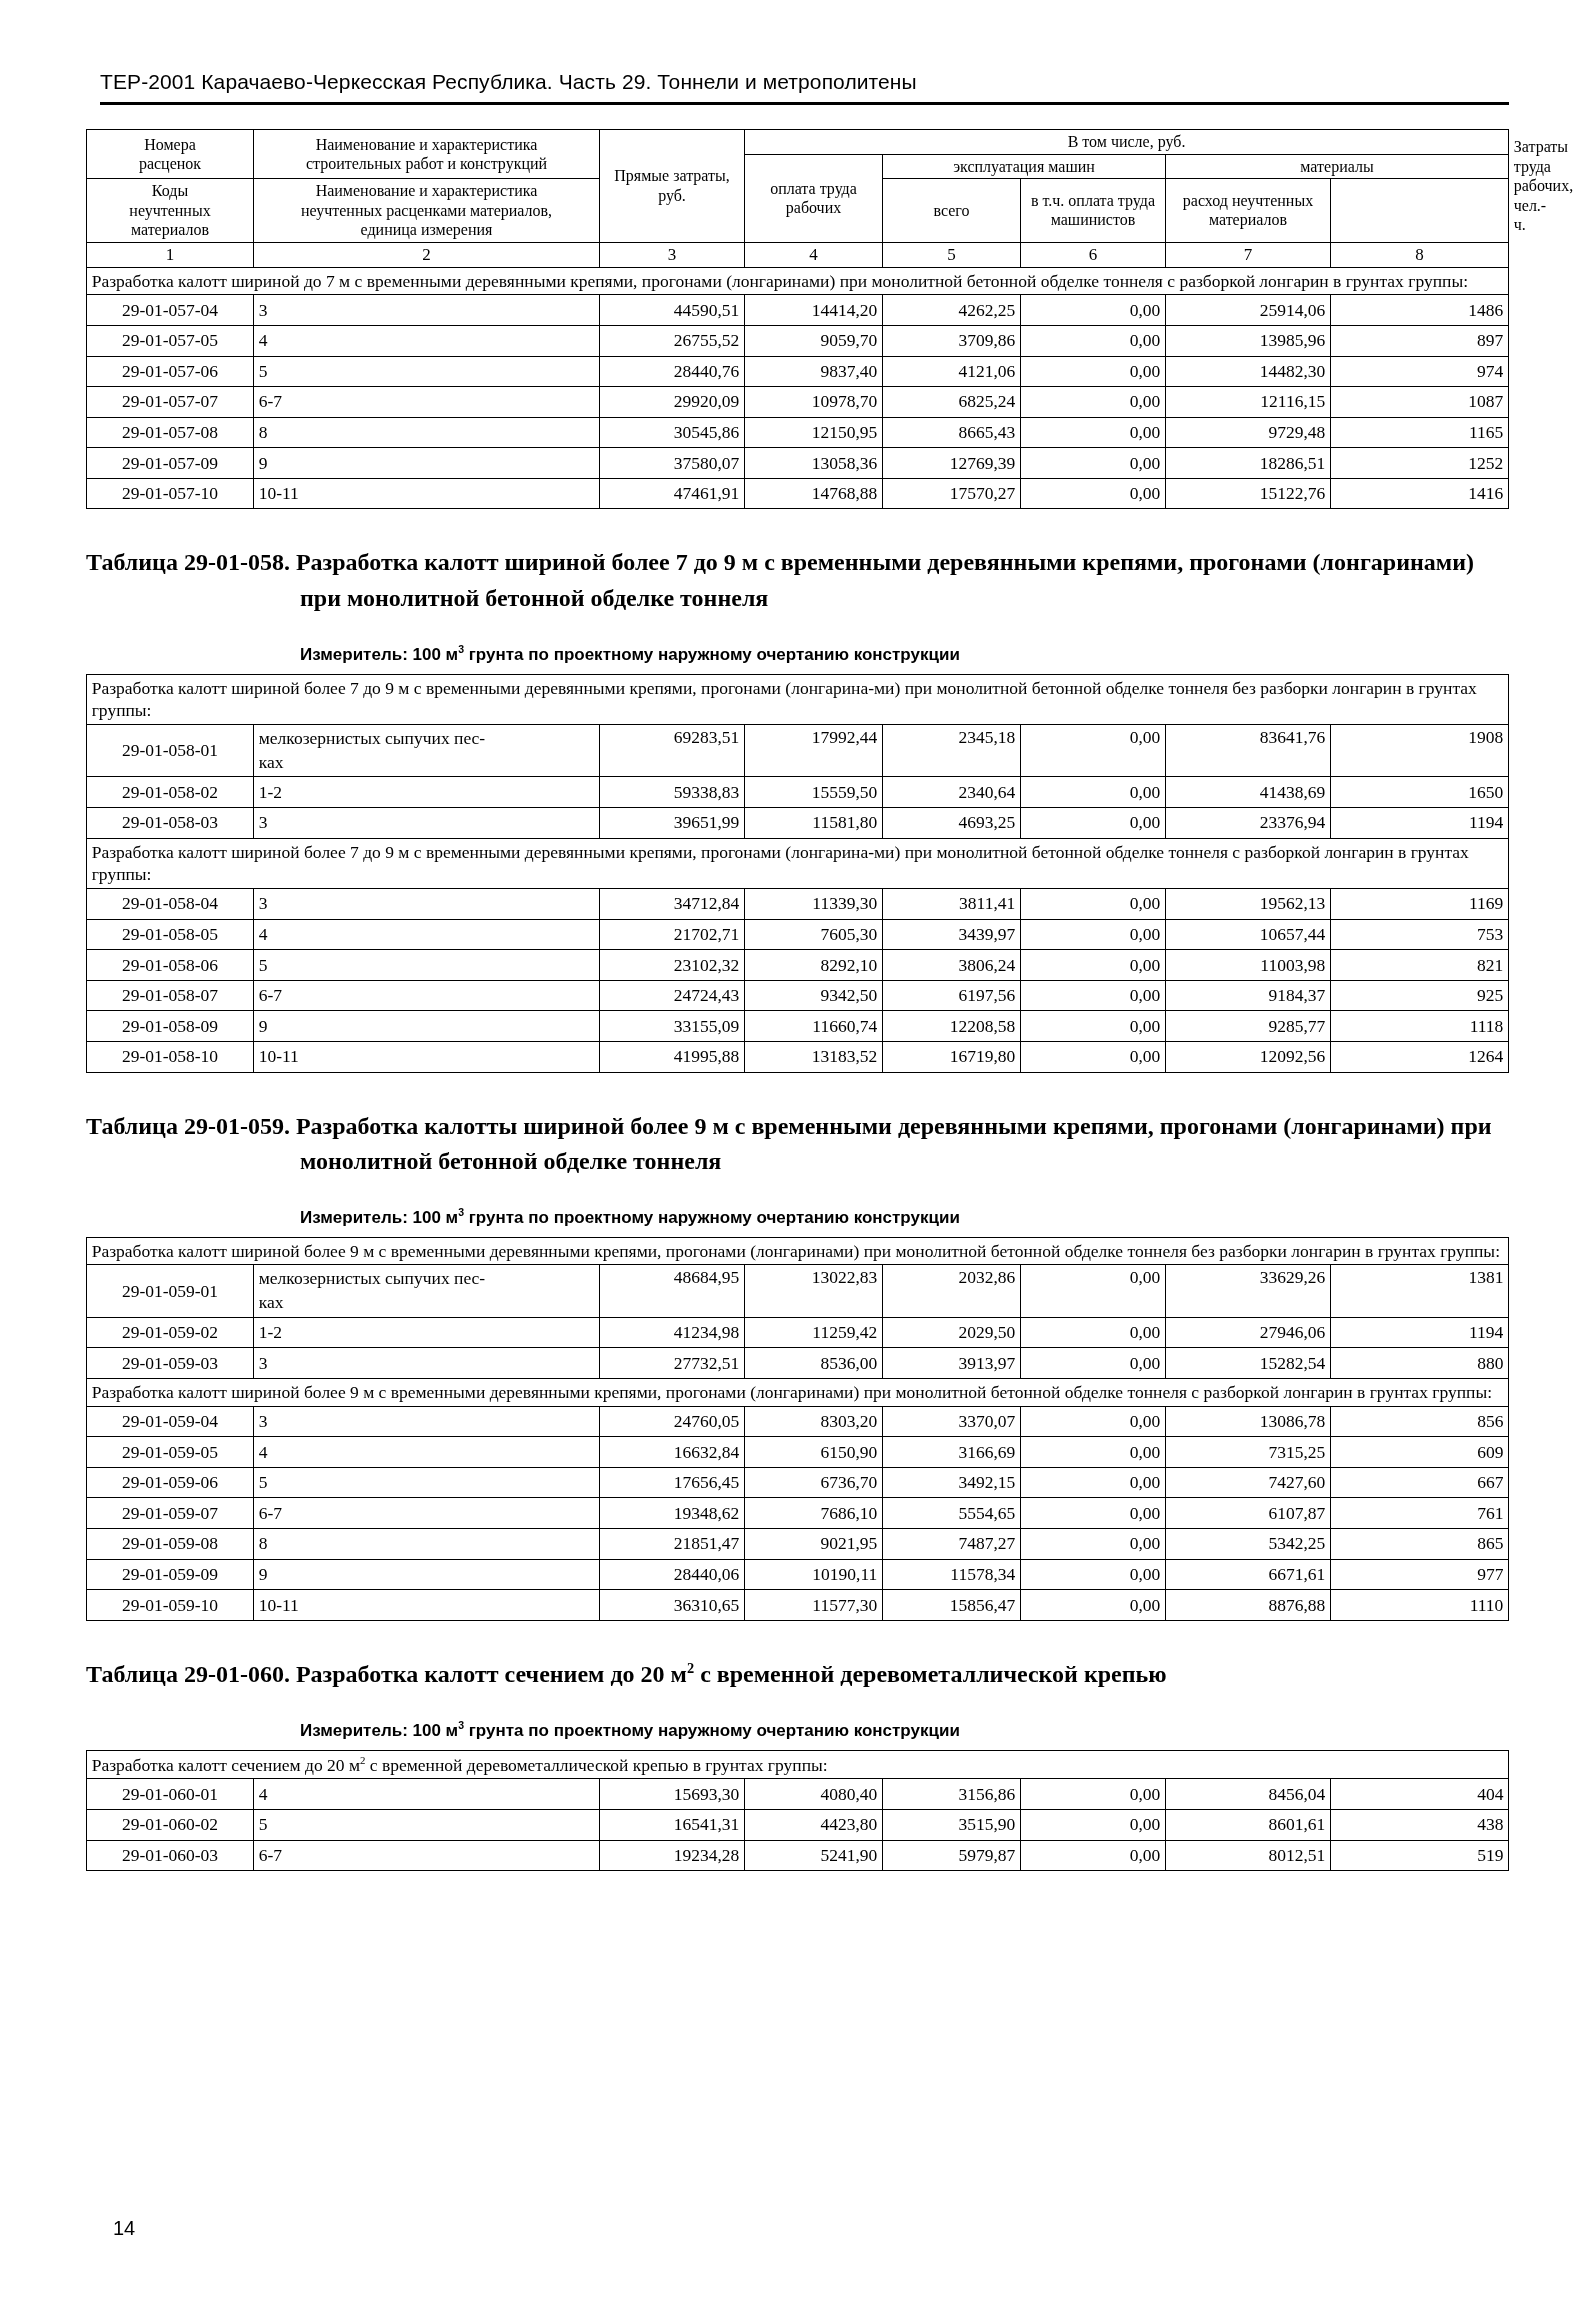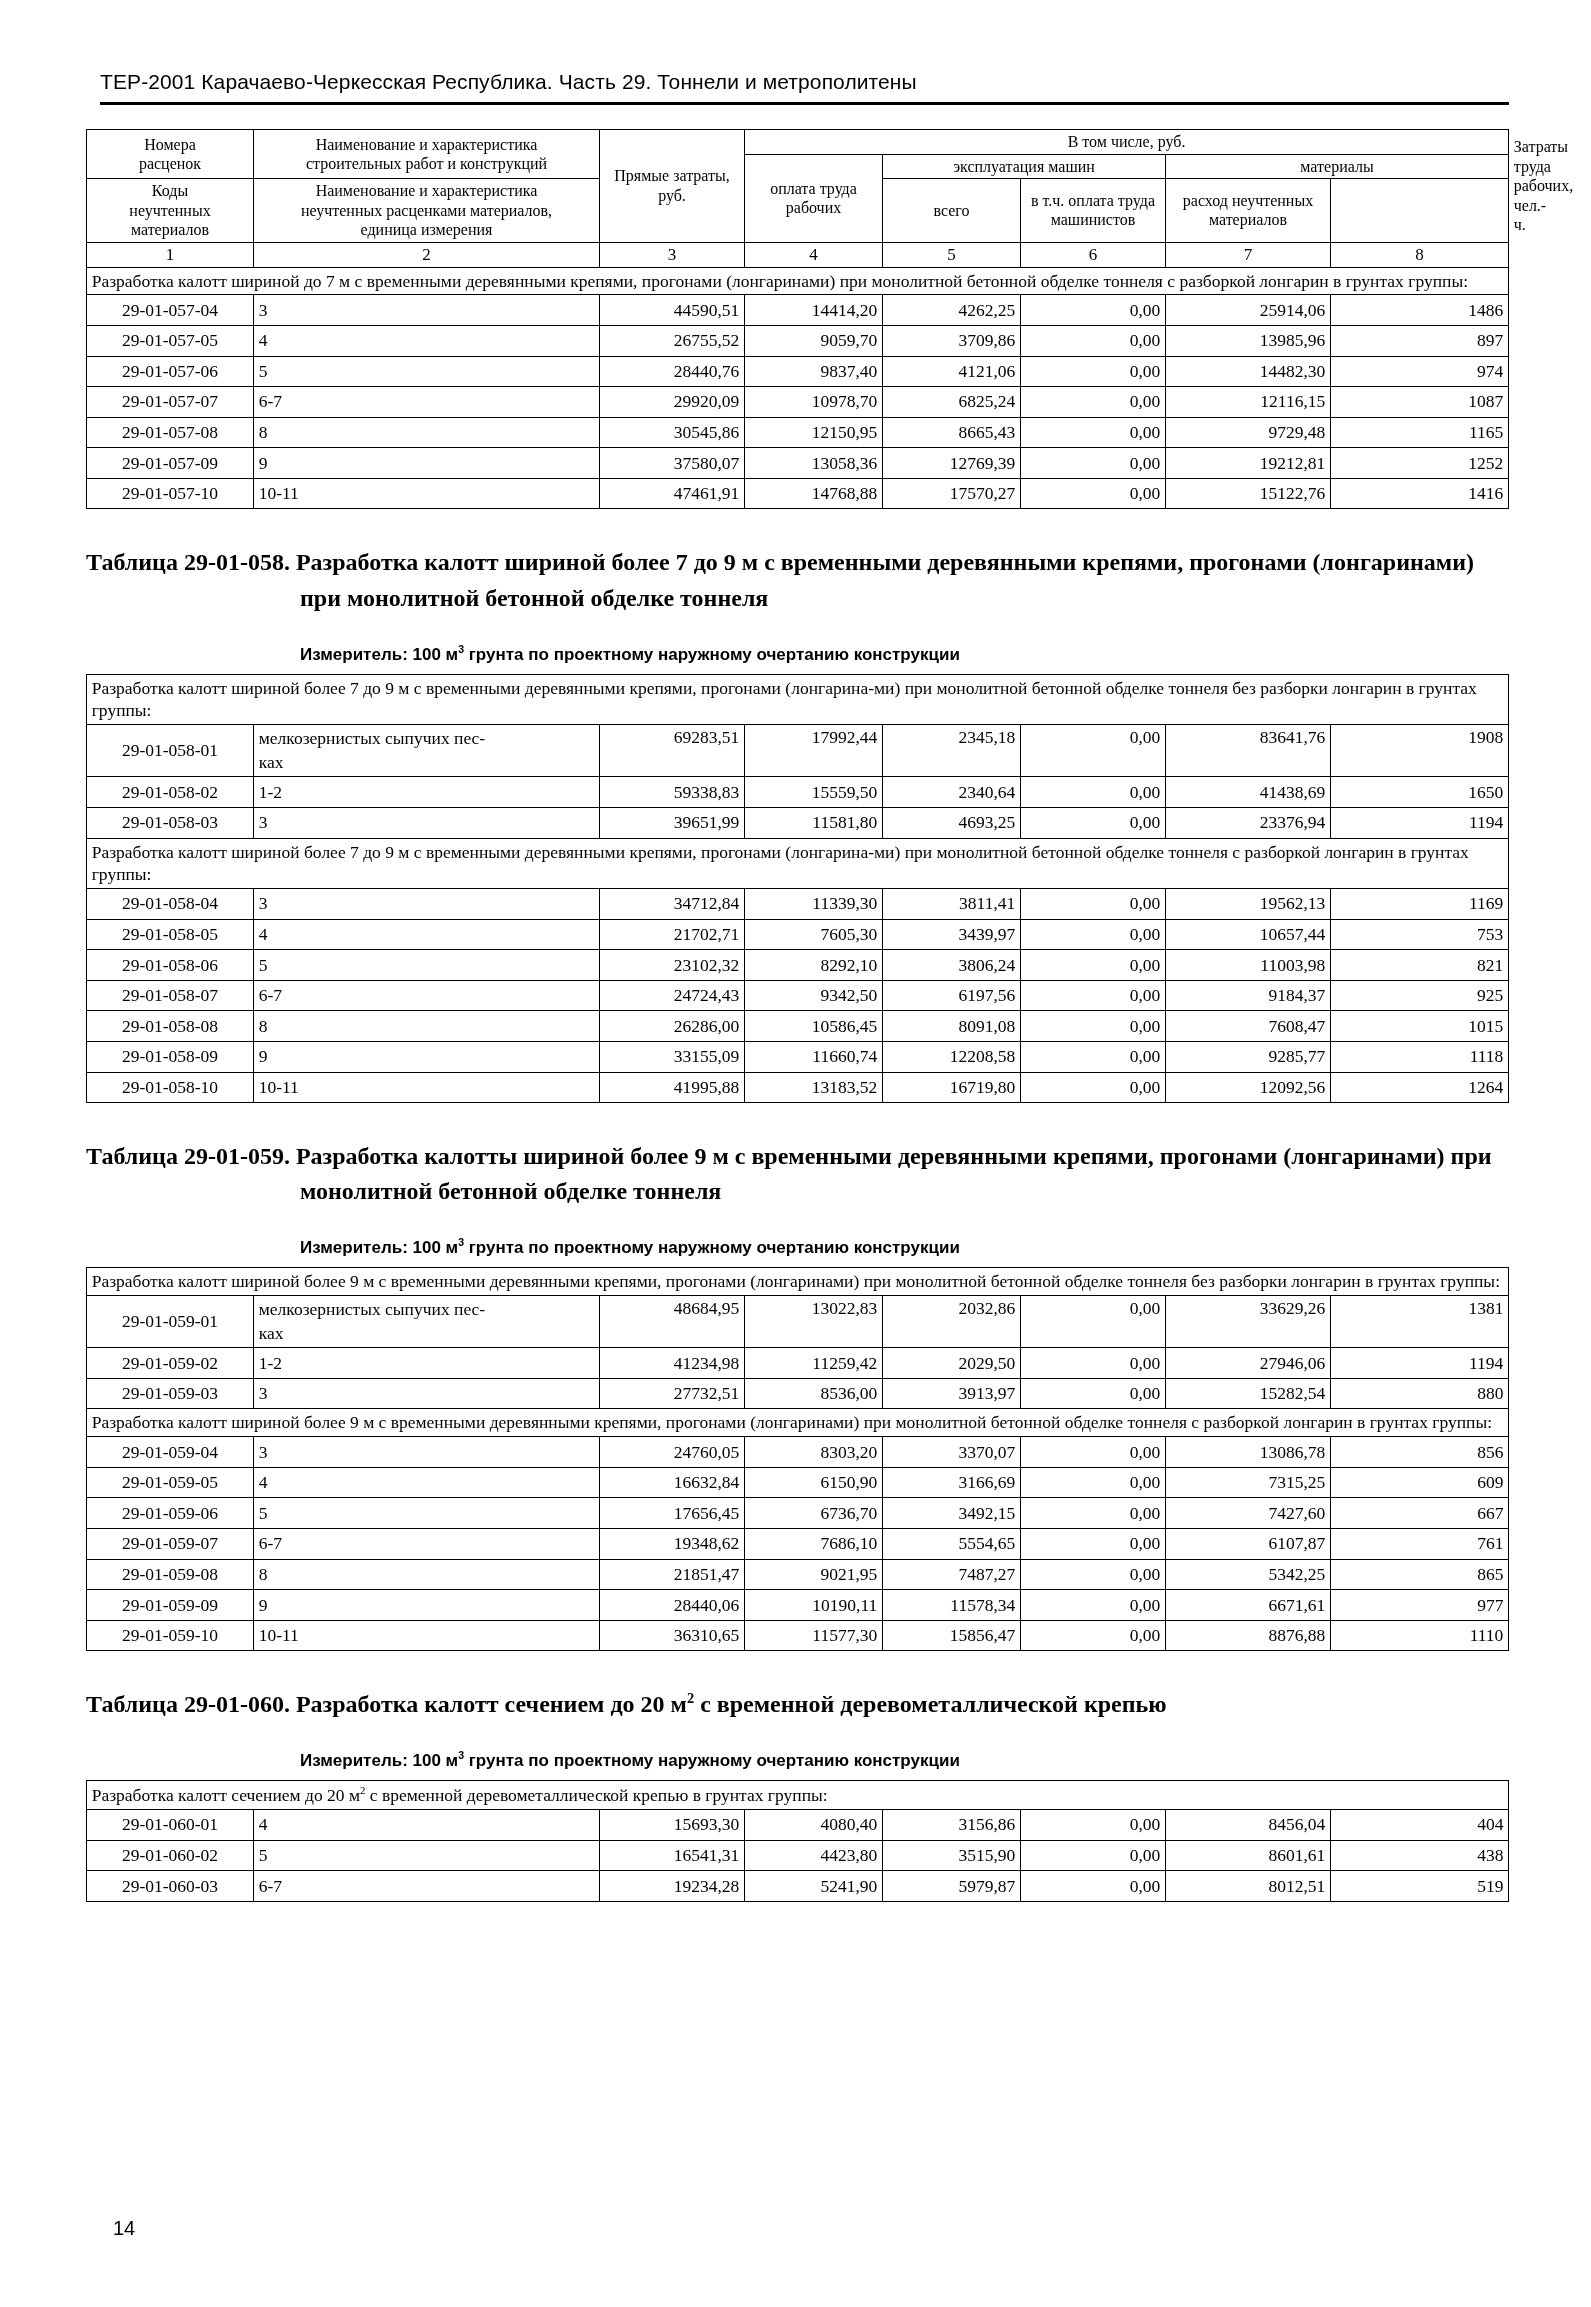--- a/index.html
+++ b/index.html
@@ -265,21 +265,21 @@
           <td class="num">9729,48</td>
           <td class="num">1165</td>
         </tr>
         <tr class="data">
           <td class="code">29-01-057-09</td>
           <td class="desc">9</td>
           <td class="num">37580,07</td>
           <td class="num">13058,36</td>
           <td class="num">12769,39</td>
           <td class="num">0,00</td>
-          <td class="num">19212,81</td>
+          <td class="num">18286,51</td>
           <td class="num">1252</td>
         </tr>
         <tr class="data">
           <td class="code">29-01-057-10</td>
           <td class="desc">10-11</td>
           <td class="num">47461,91</td>
           <td class="num">14768,88</td>
           <td class="num">17570,27</td>
           <td class="num">0,00</td>
           <td class="num">15122,76</td>
@@ -380,30 +380,20 @@
           <td class="code">29-01-058-07</td>
           <td class="desc">6-7</td>
           <td class="num">24724,43</td>
           <td class="num">9342,50</td>
           <td class="num">6197,56</td>
           <td class="num">0,00</td>
           <td class="num">9184,37</td>
           <td class="num">925</td>
         </tr>
         <tr class="data">
-          <td class="code">29-01-058-08</td>
-          <td class="desc">8</td>
-          <td class="num">26286,00</td>
-          <td class="num">10586,45</td>
-          <td class="num">8091,08</td>
-          <td class="num">0,00</td>
-          <td class="num">7608,47</td>
-          <td class="num">1015</td>
-        </tr>
-        <tr class="data">
           <td class="code">29-01-058-09</td>
           <td class="desc">9</td>
           <td class="num">33155,09</td>
           <td class="num">11660,74</td>
           <td class="num">12208,58</td>
           <td class="num">0,00</td>
           <td class="num">9285,77</td>
           <td class="num">1118</td>
         </tr>
         <tr class="data">

